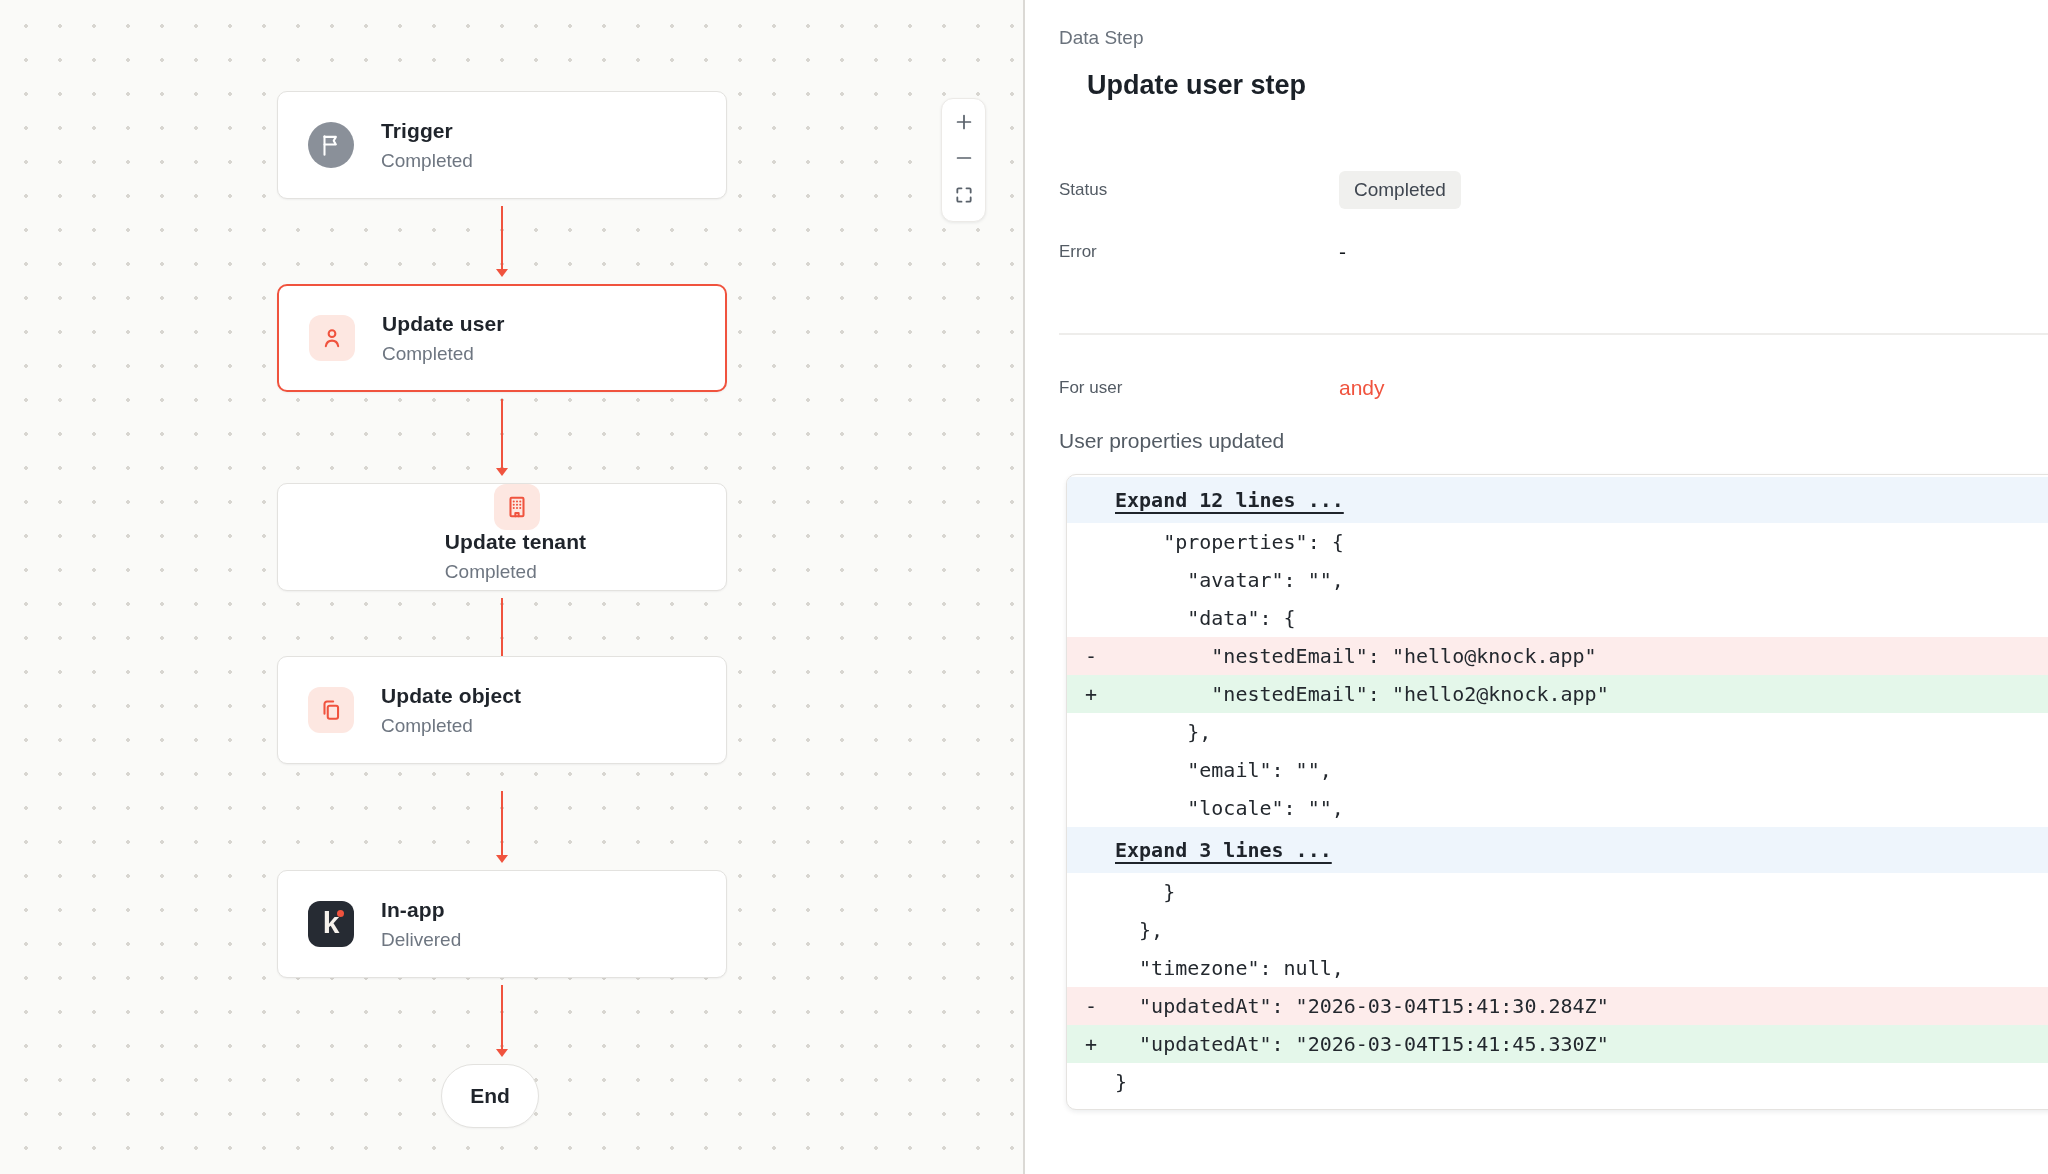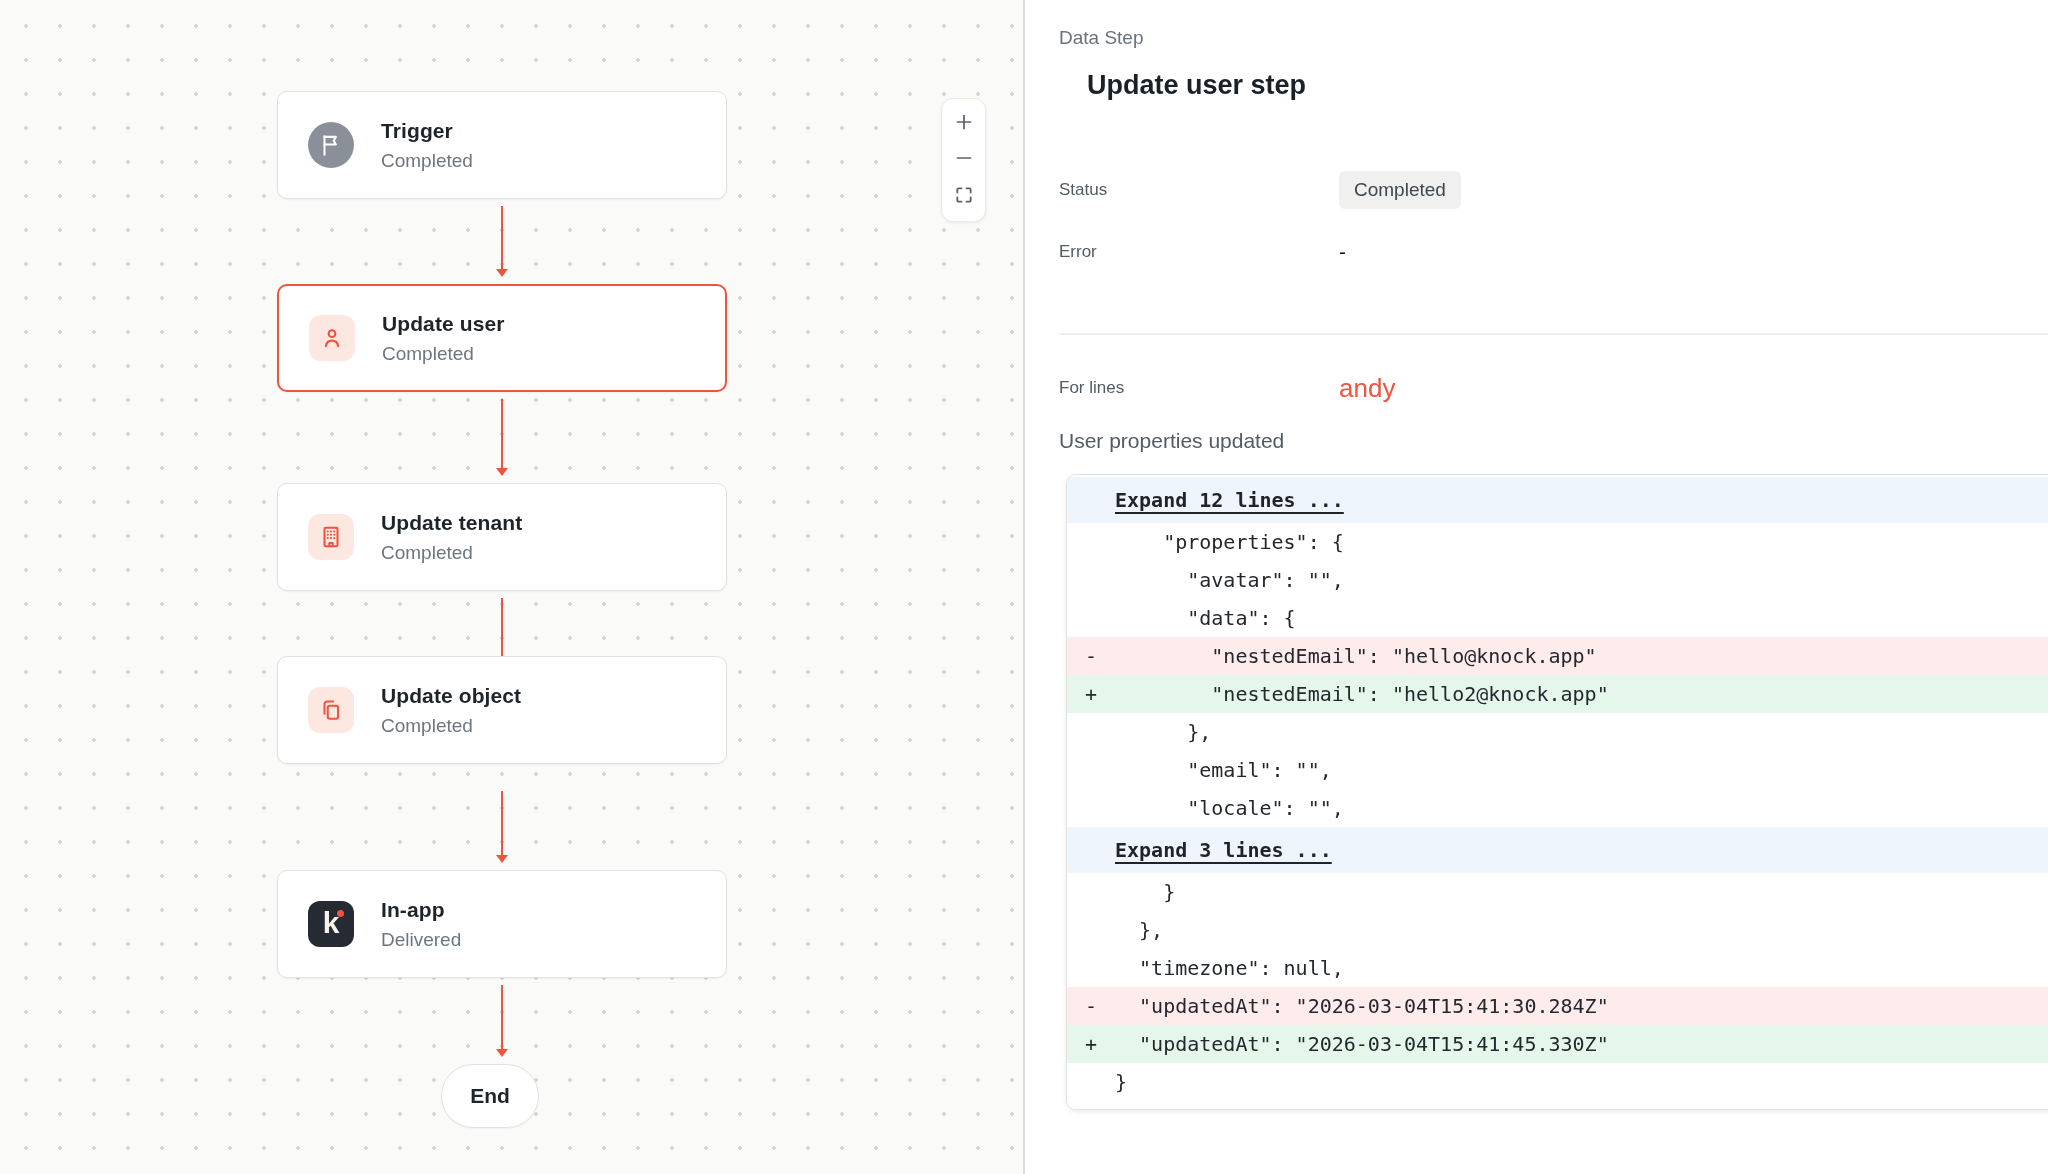--- a/index.html
+++ b/index.html
@@ -61,21 +61,21 @@
   .fields{position:absolute;top:166px;left:34px;right:0;}
   .field-row{display:flex;align-items:center;height:48px;margin-bottom:14px;}
   .field-label{width:280px;flex:0 0 280px;font-size:17px;color:var(--label);}
   .field-value{font-size:21px;color:#14181E;}
   .field-value.badge{background:var(--badge-bg);border-radius:6px;padding:8px 15px;
     font-size:19px;color:#3F4650;}
 
   .hr{position:absolute;top:333px;left:34px;right:0;height:2px;background:var(--hr);}
 
   .for-user{position:absolute;top:364px;left:34px;right:0;display:flex;align-items:center;height:48px;}
-  .for-user-value{font-size:26px;color:var(--accent);cursor:pointer;}
+  .for-user-value{font-size:21px;color:var(--accent);cursor:pointer;}
 
   .diff-title{position:absolute;top:429px;left:34px;font-size:21px;color:var(--label);}
 
   .diff{position:absolute;top:474px;left:41px;right:-14px;background:#fff;
     border:1px solid var(--block-border);border-radius:10px;overflow:hidden;
     box-shadow:0 2px 5px rgba(16,24,40,.08);padding:2px 0 8px 0;}
   .diff-row{position:relative;height:38px;display:flex;align-items:center;padding-left:48px;}
   .diff-row.expand{height:46px;background:var(--expand-bg);}
   .diff-row.del{background:var(--del-bg);}
   .diff-row.add{background:var(--add-bg);}
@@ -134,21 +134,21 @@
         </div>
     <div class="node-text">
       <div class="node-title">Update user</div>
       <div class="node-status">Completed</div>
     </div>
   </div>
       <div class="arrow" style="left: 496px; top: 399px; height: 77px;">
         <div class="arrow-line"></div>
         <div class="arrow-head"></div>
       </div>
-      <div class="node" style="top: 483px;">
+      <div class="node" style="top: 483px; flex-direction: column;">
     <div class="node-icon red">
           <svg width="26" height="26" viewBox="0 0 24 24" stroke="#F0533E" fill="none" stroke-width="1.9" stroke-linecap="round" stroke-linejoin="round">
             <rect x="6" y="3.5" width="12" height="17" rx="1"></rect>
             <path d="M9 7h.01M12 7h.01M15 7h.01M9 10h.01M12 10h.01M15 10h.01M9 13h.01M12 13h.01M15 13h.01M10.5 20.5v-3h3v3"></path>
           </svg>
         </div>
     <div class="node-text">
       <div class="node-title">Update tenant</div>
       <div class="node-status">Completed</div>
     </div>
@@ -201,21 +201,21 @@
   </div>
         <div class="field-row">
     <div class="field-label">Error</div>
     <div class="field-value">-</div>
   </div>
       </div>
 
     <div class="hr"></div>
 
     <div class="for-user">
-      <div class="field-label">For lines</div>
+      <div class="field-label">For user</div>
       <span class="for-user-value">andy</span>
     </div>
 
     <div class="diff-title">User properties updated</div>
 
     <div class="diff" id="diff">
         <div class="diff-row expand">
           <span class="expand-link">Expand 12 lines ...</span>
         </div>
         <div class="diff-row ">

